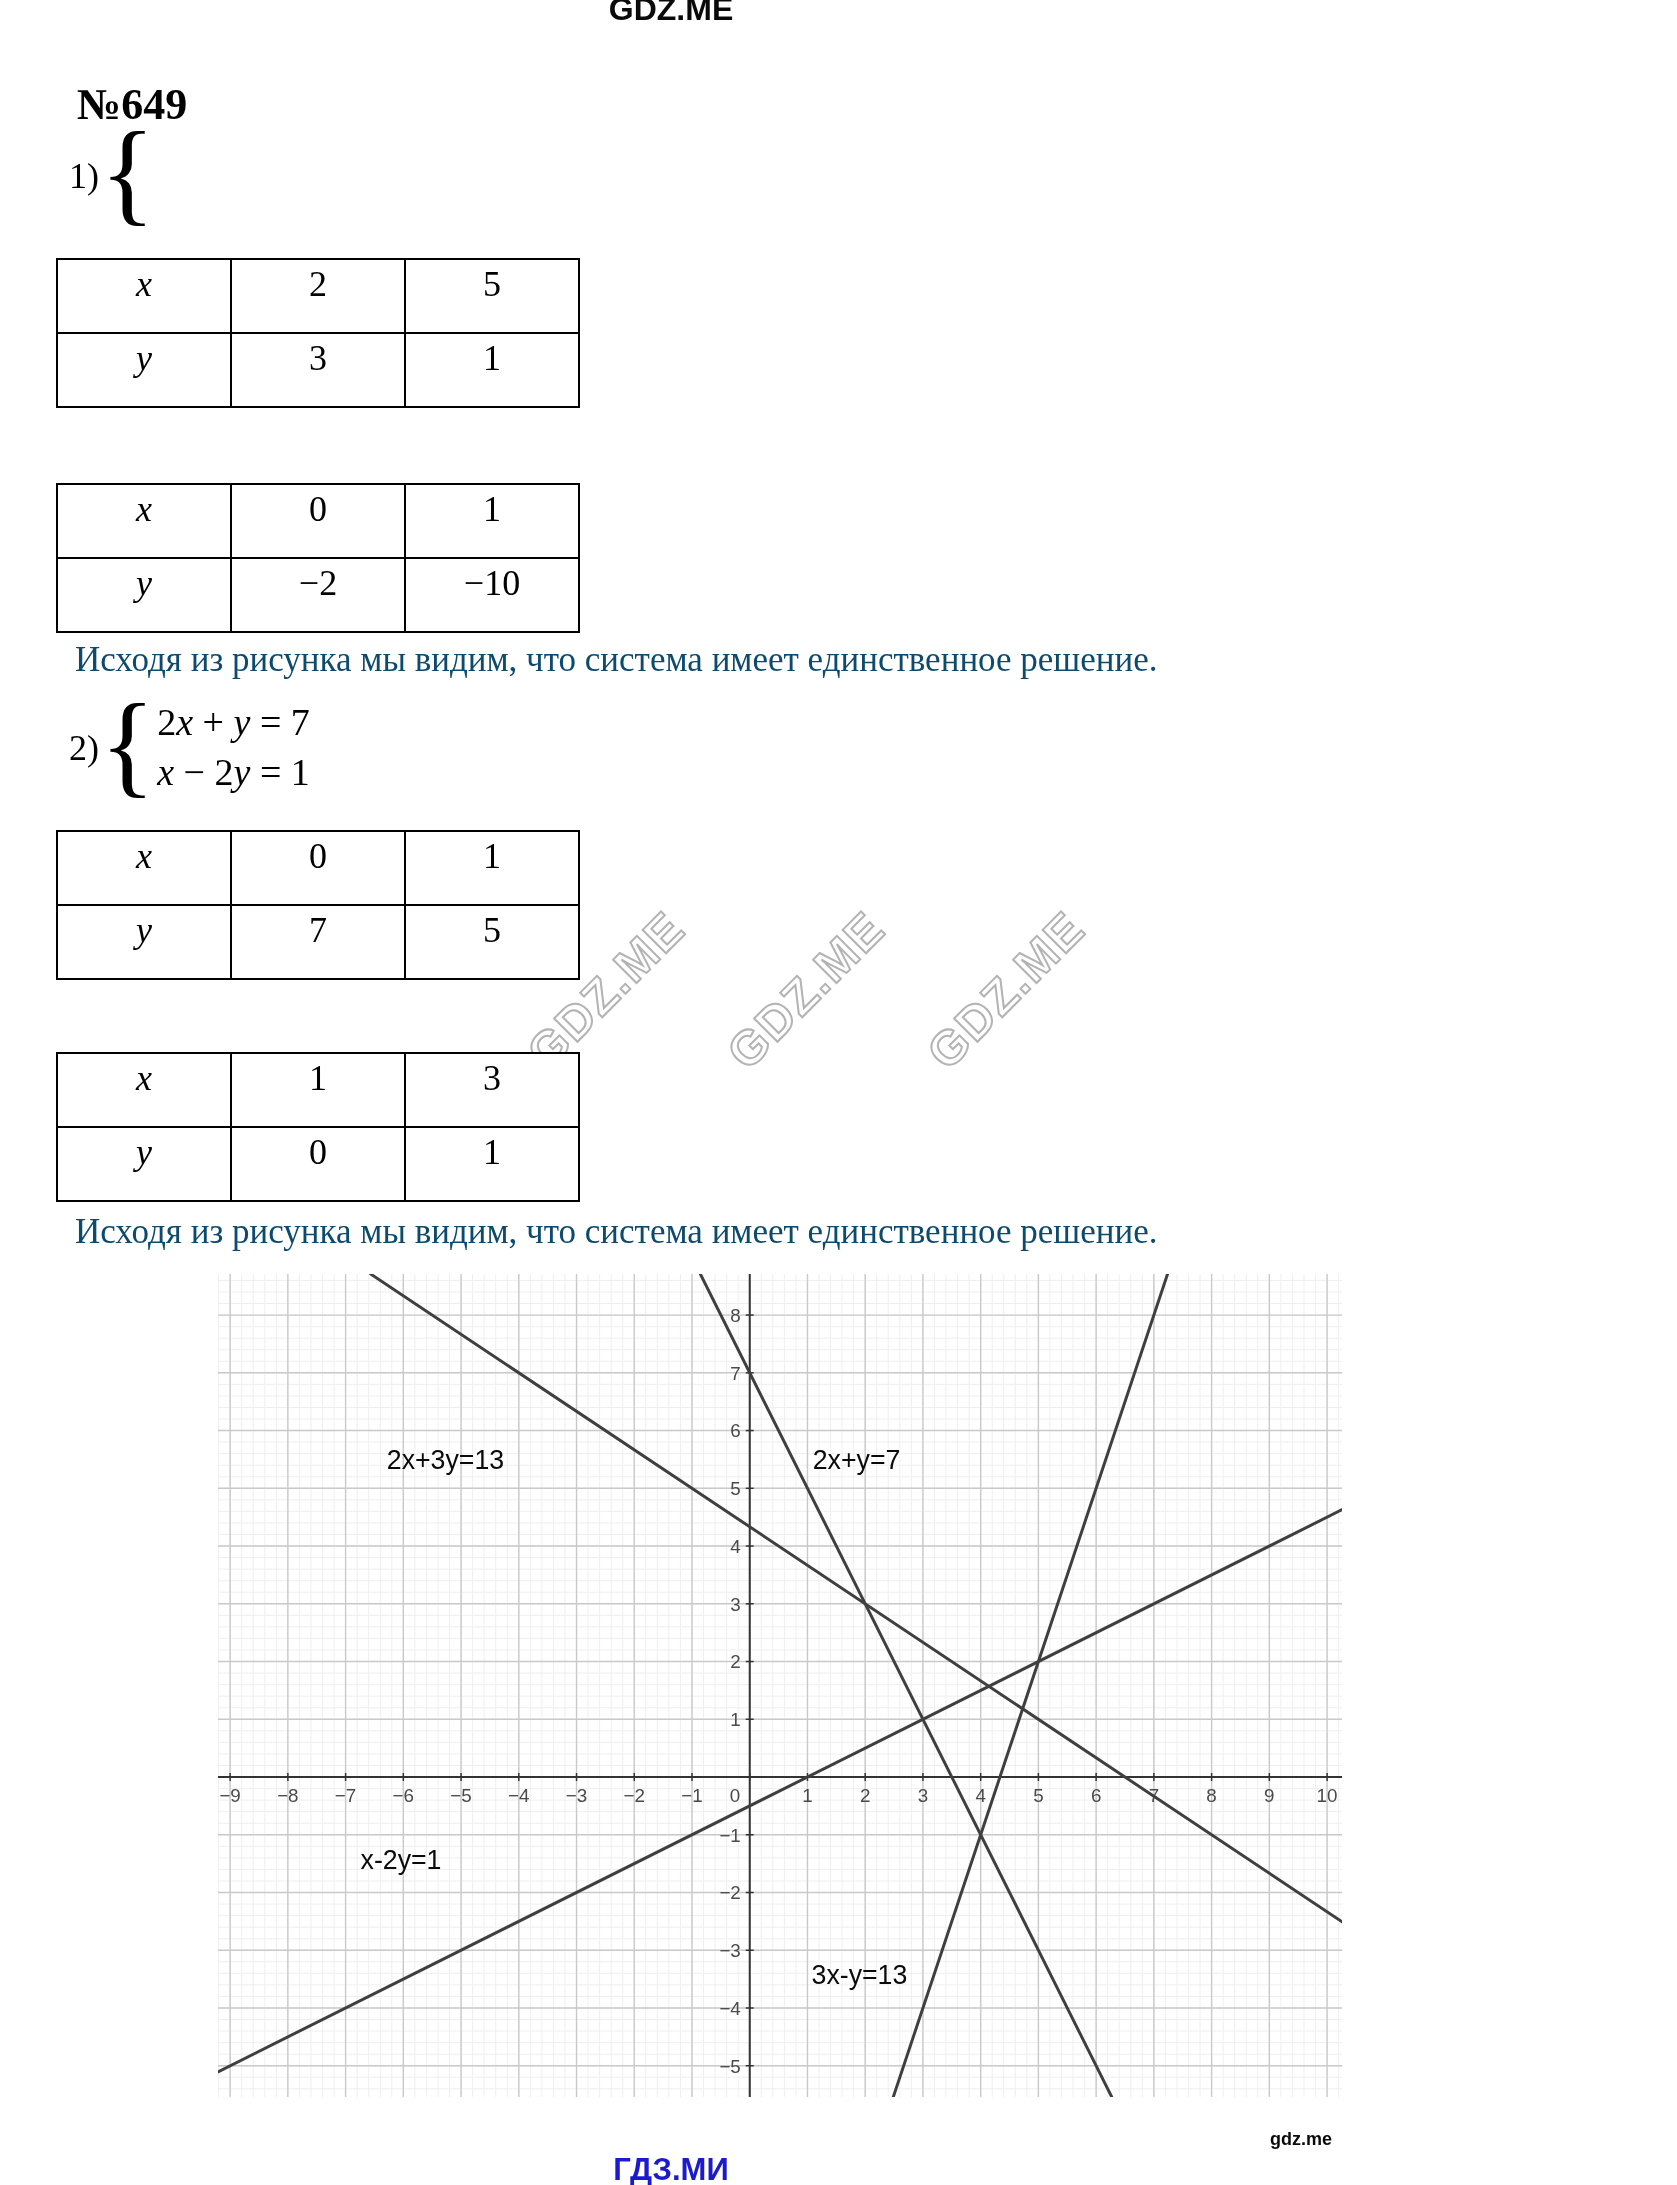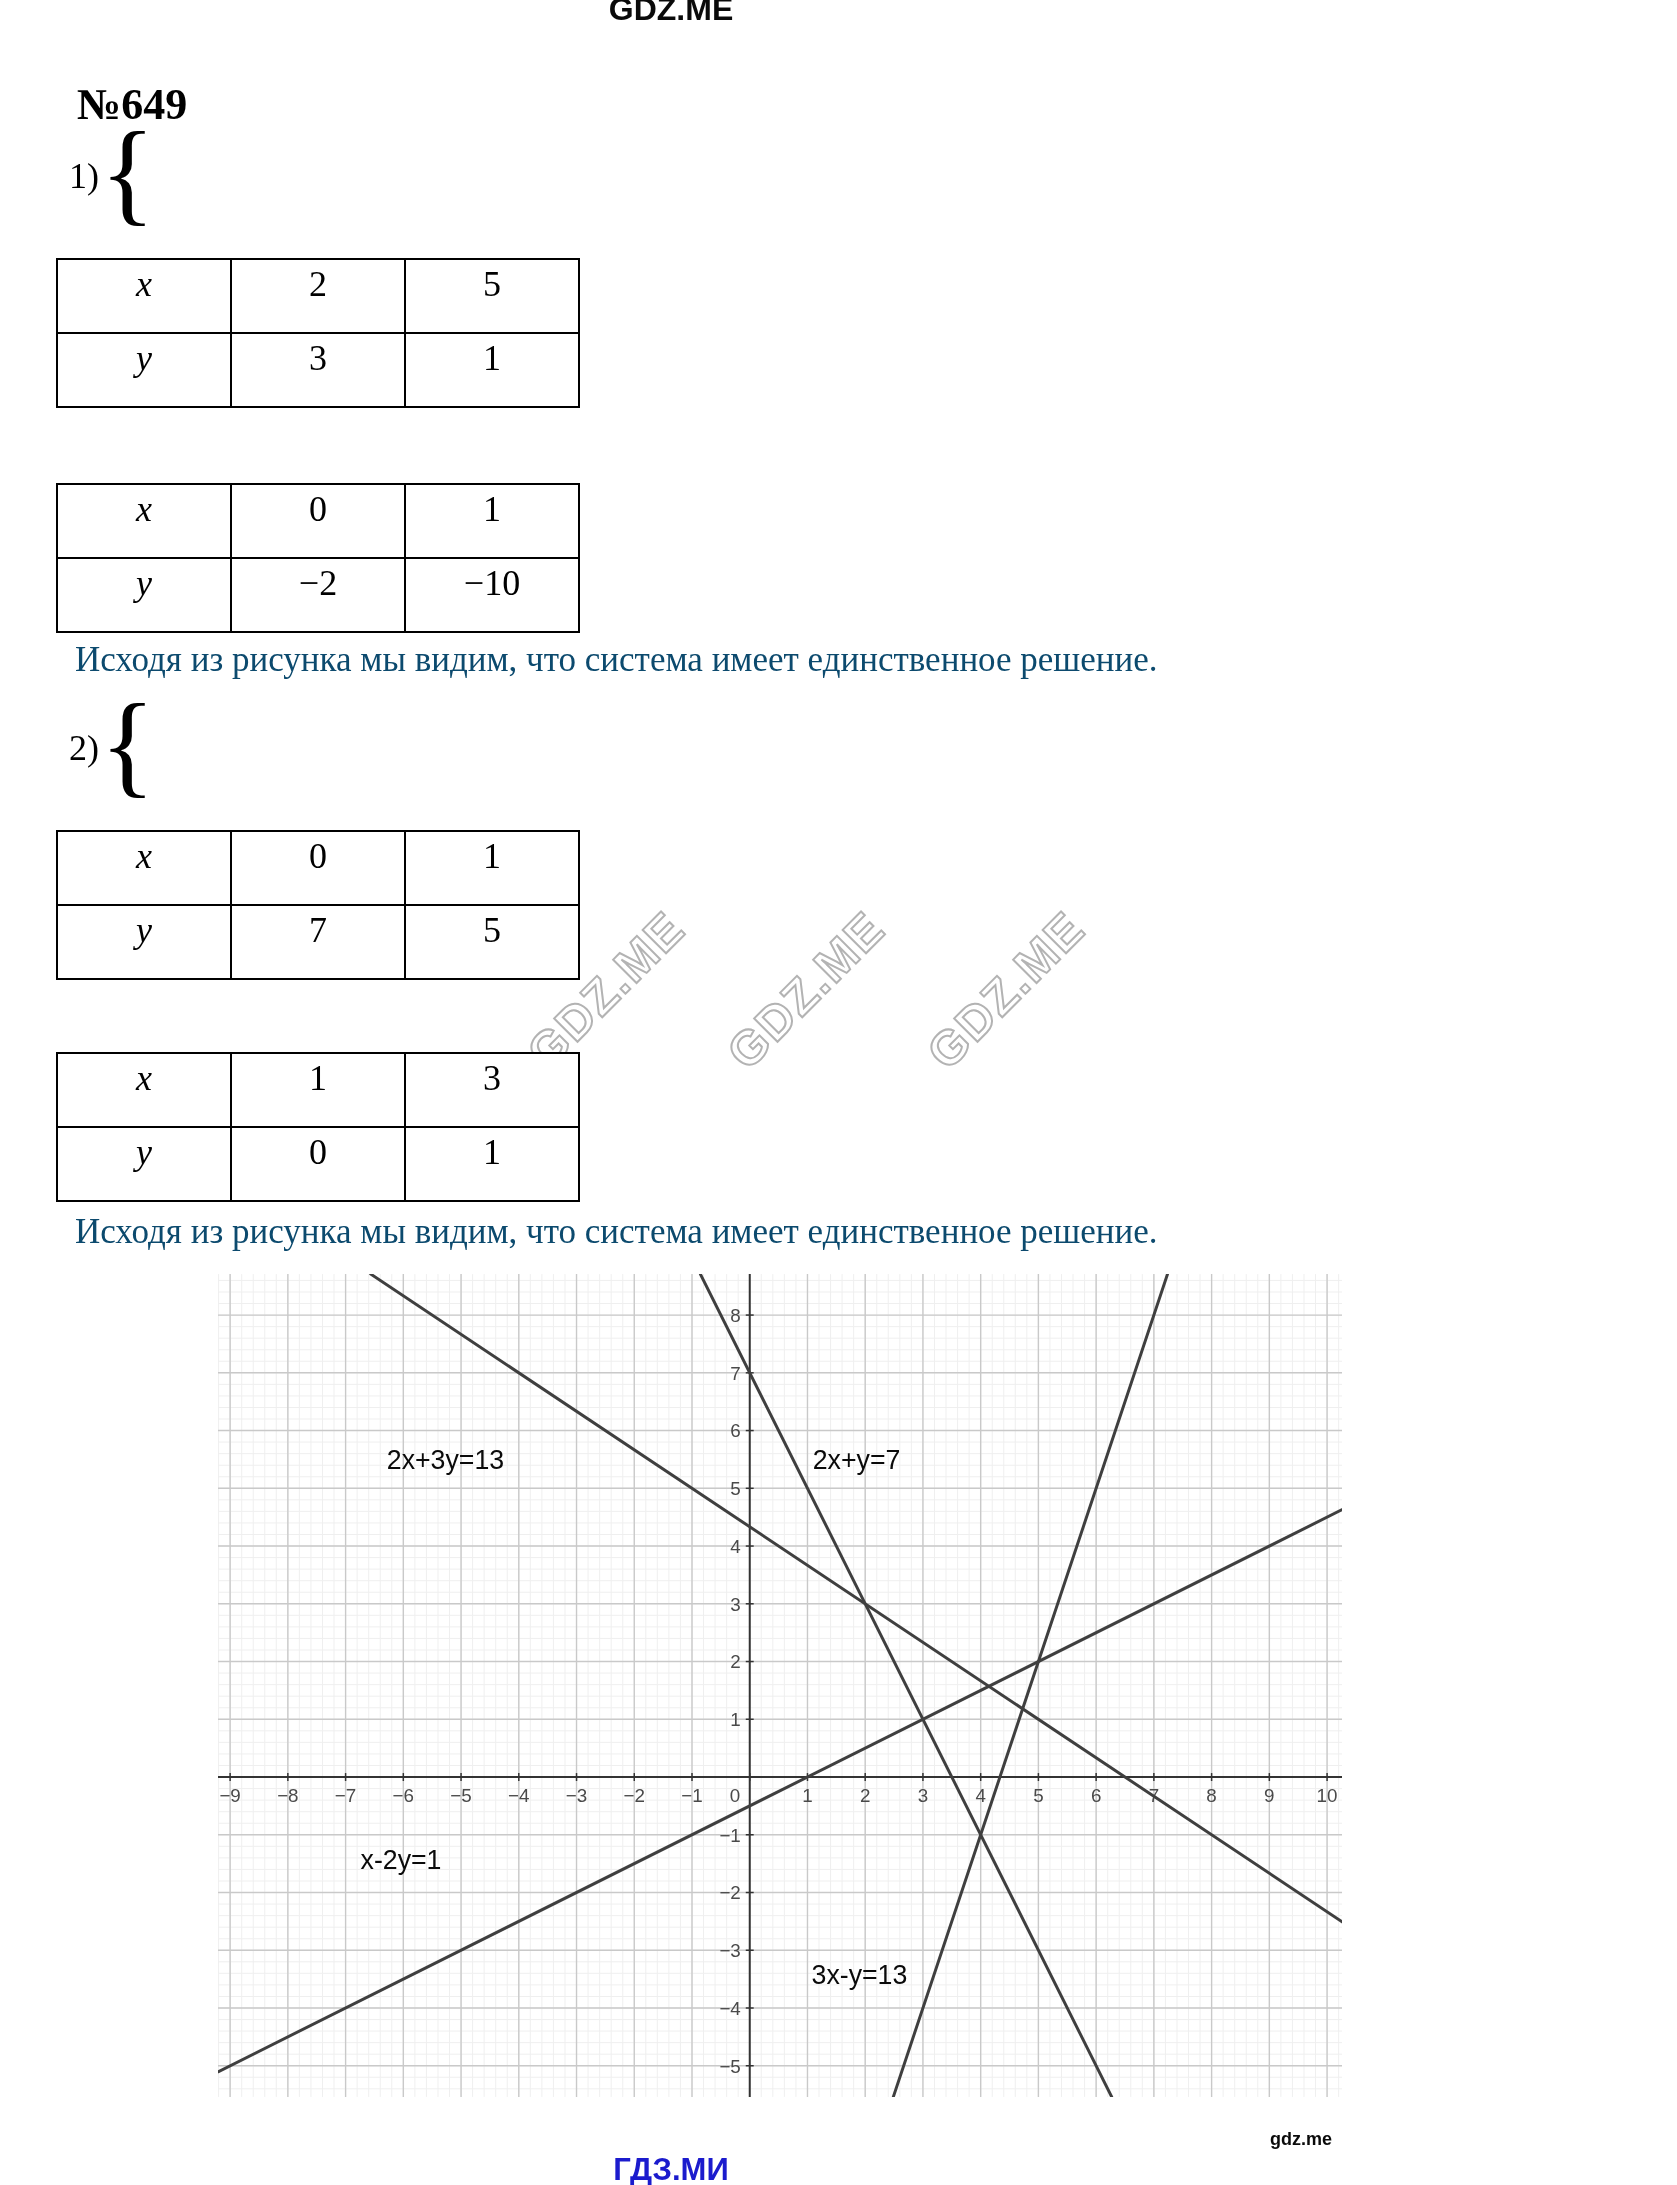--- a/index.html
+++ b/index.html
@@ -88,20 +88,24 @@
       <td>−10</td>
     </tr>
   </tbody>
     </table>
 
   <div class="conclusion c1">Исходя из рисунка мы видим, что система имеет единственное решение.</div>
 
   <div class="system sys2">
     <span class="sys-index">2)</span>
     <span class="brace">{</span>
+    <span class="eqs">
+      <span class="eq mathtext">2<i>x</i> + <i>y</i> = 7</span>
+      <span class="eq mathtext"><i>x</i> − 2<i>y</i> = 1</span>
+    </span>
   </div>
 
   <table class="vtable t3">
     <tbody>
         <tr>
       <td class="var">x</td>
       <td>0</td>
       <td>1</td>
     </tr>
     <tr>

